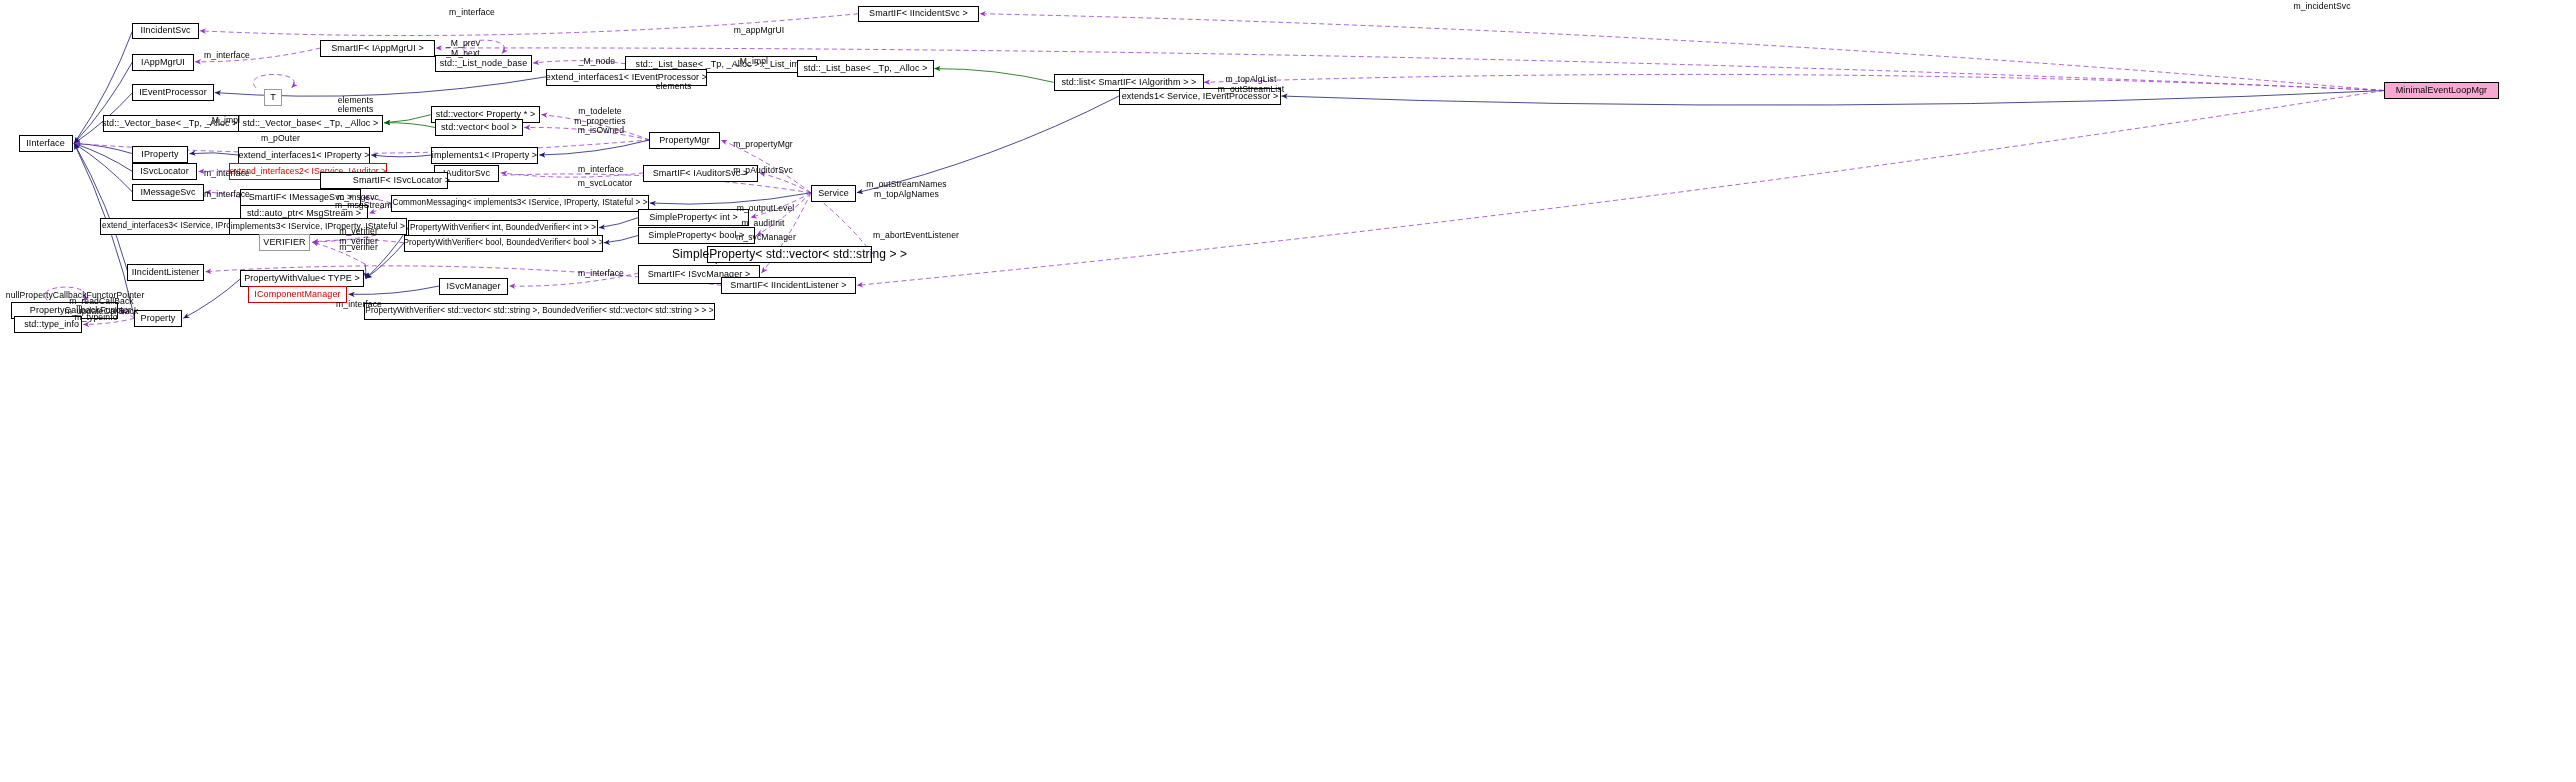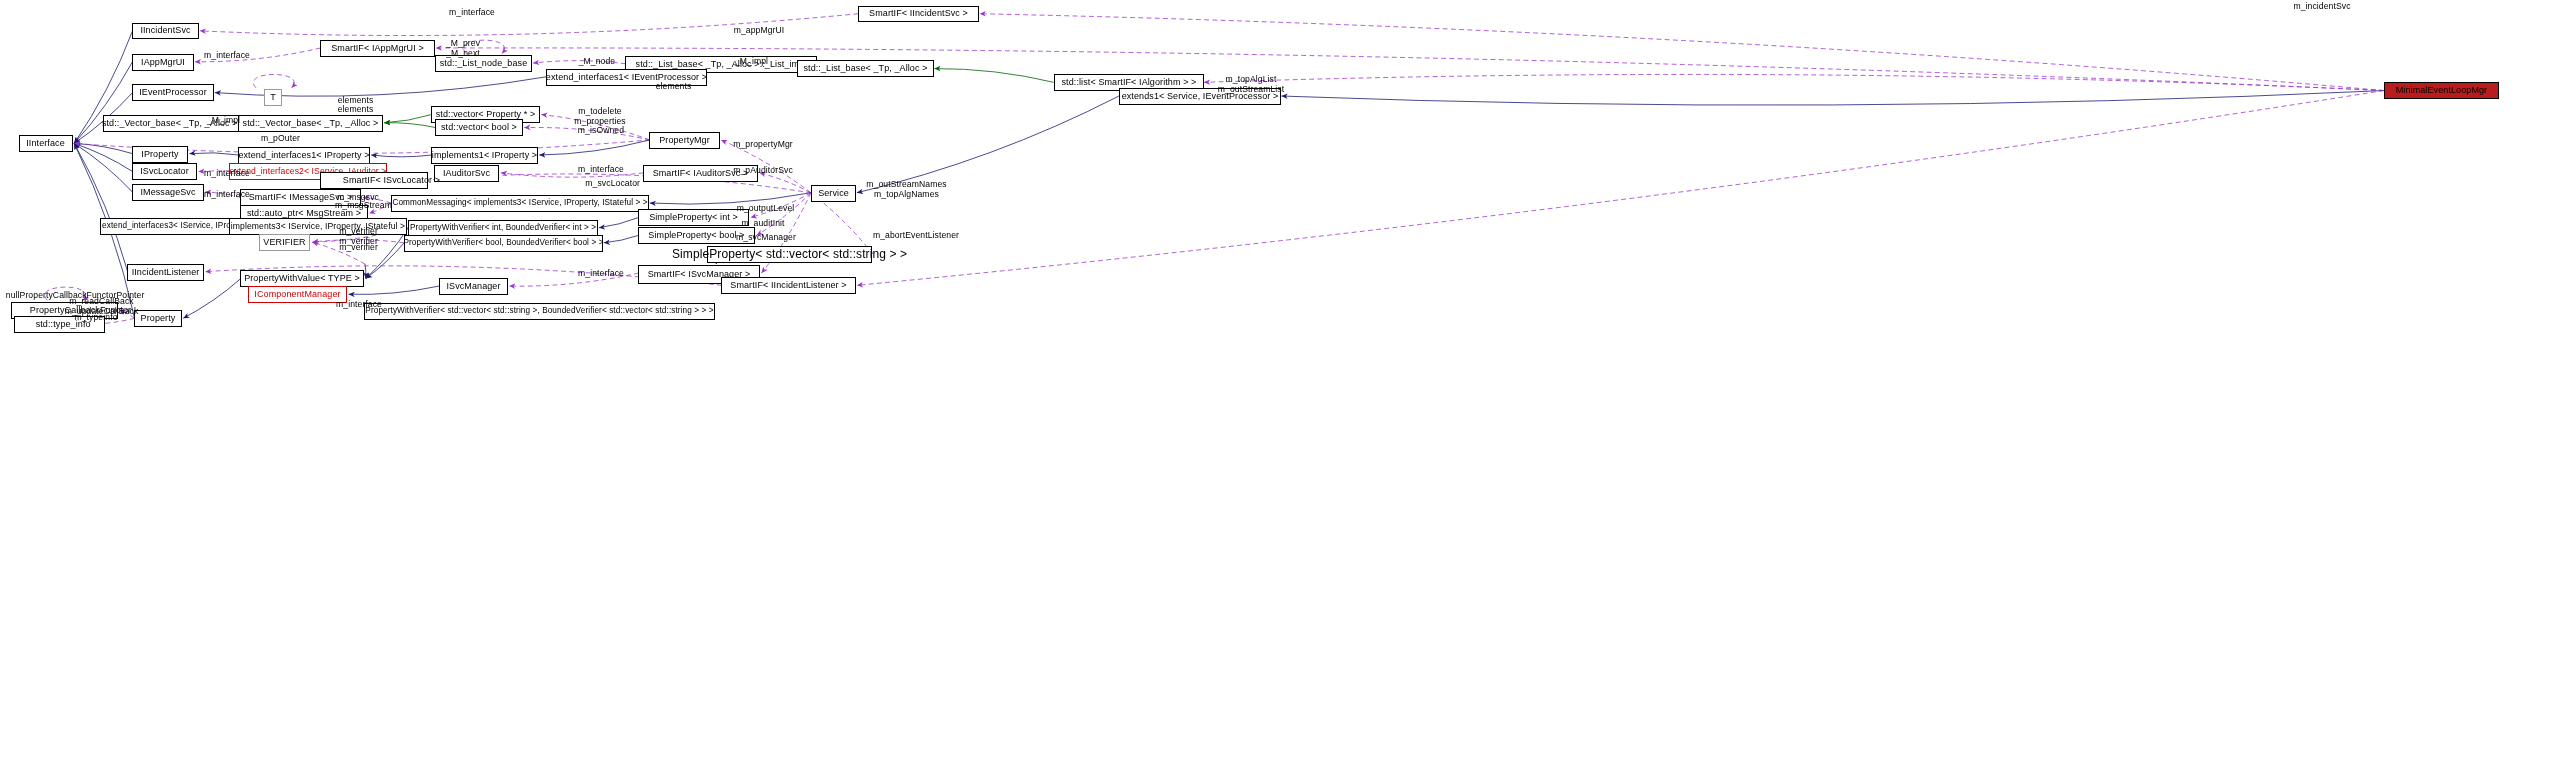--- a/index.html
+++ b/index.html
@@ -32,21 +32,21 @@
     font-size: 9px;
     line-height: 1;
     white-space: nowrap;
     display: flex;
     align-items: center;
     justify-content: center;
     padding: 0 4.1px;
     letter-spacing: 0.1px;
   }
   .node.highlight {
-    background: #b91c1c;
+    background: #f9a8d4;
     border: 0.7px solid #000000;
   }
   .node.redborder {
     border: 0.7px solid #d00000;
     color: #d00000;
   }
   .node.grayborder {
     border: 0.7px solid #999999;
     color: #000000;
   }
@@ -160,21 +160,21 @@
     <div class="node" style="left: 435px; top: 119px; width: 88px; height: 16.5px;">std::vector&lt; bool &gt;</div>
     <div class="node" style="left: 649px; top: 132px; width: 71px; height: 16.5px;">PropertyMgr</div>
     <div class="node" style="left: 18.5px; top: 135px; width: 54px; height: 16.5px;">IInterface</div>
     <div class="node" style="left: 132px; top: 146px; width: 56px; height: 16.5px;">IProperty</div>
     <div class="node" style="left: 238px; top: 147px; width: 132px; height: 16.5px;">extend_interfaces1&lt; IProperty &gt;</div>
     <div class="node" style="left: 431px; top: 147px; width: 107px; height: 16.5px;">implements1&lt; IProperty &gt;</div>
     <div class="node" style="left: 132px; top: 163px; width: 65px; height: 16.5px;">ISvcLocator</div>
     <div class="node redborder" style="left: 229px; top: 163px; width: 158px; height: 16.5px; font-size: 8.6px;">extend_interfaces2&lt; IService, IAuditor &gt;</div>
     <div class="node" style="left: 434px; top: 165px; width: 65px; height: 16.5px;">IAuditorSvc</div>
     <div class="node" style="left: 643px; top: 165px; width: 115px; height: 16.5px;">SmartIF&lt; IAuditorSvc &gt;</div>
-    <div class="node" style="left: 320px; top: 172px; width: 108px; height: 16.5px; padding-left: 39px;">SmartIF&lt; ISvcLocator &gt;</div>
+    <div class="node" style="left: 320px; top: 172px; width: 128px; height: 16.5px; padding-left: 39px;">SmartIF&lt; ISvcLocator &gt;</div>
     <div class="node" style="left: 811px; top: 185px; width: 45px; height: 16.5px;">Service</div>
     <div class="node" style="left: 132px; top: 184px; width: 72px; height: 16.5px;">IMessageSvc</div>
     <div class="node" style="left: 240px; top: 189px; width: 121px; height: 16.5px;">SmartIF&lt; IMessageSvc &gt;</div>
     <div class="node" style="left: 391px; top: 195px; width: 258px; height: 16.5px; font-size: 8.2px;">CommonMessaging&lt; implements3&lt; IService, IProperty, IStateful &gt; &gt;</div>
     <div class="node" style="left: 240px; top: 205px; width: 128px; height: 16.5px;">std::auto_ptr&lt; MsgStream &gt;</div>
     <div class="node" style="left: 638px; top: 209px; width: 111px; height: 16.5px;">SimpleProperty&lt; int &gt;</div>
     <div class="node" style="left: 100px; top: 218px; width: 194px; height: 16.5px; font-size: 8.2px;">extend_interfaces3&lt; IService, IProperty, IStateful &gt;</div>
     <div class="node" style="left: 229px; top: 218px; width: 178px; height: 16.5px; font-size: 8.6px;">implements3&lt; IService, IProperty, IStateful &gt;</div>
     <div class="node" style="left: 408px; top: 220px; width: 190px; height: 16px; font-size: 8.2px;">PropertyWithVerifier&lt; int, BoundedVerifier&lt; int &gt; &gt;</div>
     <div class="node" style="left: 638px; top: 227px; width: 117px; height: 16.5px;">SimpleProperty&lt; bool &gt;</div>
@@ -183,21 +183,21 @@
     <div class="node" style="left: 707px; top: 246px; width: 165px; height: 16.5px; font-size: 12px;">SimpleProperty&lt; std::vector&lt; std::string &gt; &gt;</div>
     <div class="node" style="left: 364px; top: 256px; width: 351px; height: 16.5px; font-size: 8.2px; margin-top: 47px;">PropertyWithVerifier&lt; std::vector&lt; std::string &gt;, BoundedVerifier&lt; std::vector&lt; std::string &gt; &gt; &gt;</div>
     <div class="node" style="left: 638px; top: 265px; width: 122px; height: 19px;">SmartIF&lt; ISvcManager &gt;</div>
     <div class="node" style="left: 127px; top: 264px; width: 77px; height: 16.5px;">IIncidentListener</div>
     <div class="node" style="left: 240px; top: 270px; width: 124px; height: 16.5px;">PropertyWithValue&lt; TYPE &gt;</div>
     <div class="node" style="left: 439px; top: 278px; width: 69px; height: 16.5px;">ISvcManager</div>
     <div class="node" style="left: 721px; top: 277px; width: 135px; height: 16.5px;">SmartIF&lt; IIncidentListener &gt;</div>
     <div class="node redborder" style="left: 248px; top: 286px; width: 99px; height: 16.5px;">IComponentManager</div>
     <div class="node" style="left: 11px; top: 302px; width: 107px; height: 16.5px; padding-left: 36px;">PropertyCallbackFunctor</div>
     <div class="node" style="left: 134px; top: 310px; width: 48px; height: 16.5px;">Property</div>
-    <div class="node" style="left: 13.7px; top: 316px; width: 91px; height: 16.5px; padding-left: 12px;">std::type_info</div>
+    <div class="node" style="left: 13.7px; top: 316px; width: 68px; height: 16.5px; padding-left: 12px;">std::type_info</div>
     <div class="edge-label" style="left: 441px; top: 6.9px; width: 62px;">m_interface</div>
     <div class="edge-label" style="left: 2286px; top: 1.4px; width: 72px;">m_incidentSvc</div>
     <div class="edge-label" style="left: 728px; top: 25.4px; width: 62px;">m_appMgrUI</div>
     <div class="edge-label" style="left: 439px; top: 38px; width: 48px;">_M_prev
 _M_next</div>
     <div class="edge-label" style="left: 196px; top: 50px; width: 62px;">m_interface</div>
     <div class="edge-label" style="left: 573px; top: 56px; width: 48px;">_M_node</div>
     <div class="edge-label" style="left: 730px; top: 56px; width: 43px;">_M_impl</div>
     <div class="edge-label" style="left: 1209px; top: 74px; width: 84px;">m_topAlgList
 m_outStreamList</div>
@@ -206,21 +206,21 @@
     <div class="edge-label" style="left: 332px; top: 104px; width: 47px;">elements</div>
     <div class="edge-label" style="left: 570px; top: 106px; width: 60px;">m_todelete
 m_properties</div>
     <div class="edge-label" style="left: 202px; top: 115px; width: 43px;">_M_impl</div>
     <div class="edge-label" style="left: 571px; top: 125px; width: 60px;">m_isOwned</div>
     <div class="edge-label" style="left: 255px; top: 133px; width: 51px;">m_pOuter</div>
     <div class="edge-label" style="left: 725px; top: 139px; width: 76px;">m_propertyMgr</div>
     <div class="edge-label" style="left: 196px; top: 168px; width: 62px;">m_interface</div>
     <div class="edge-label" style="left: 570px; top: 164px; width: 62px;">m_interface</div>
     <div class="edge-label" style="left: 726px; top: 165px; width: 74px;">m_pAuditorSvc</div>
-    <div class="edge-label" style="left: 570px; top: 178px; width: 70px; text-align: right;">m_svcLocator</div>
+    <div class="edge-label" style="left: 570px; top: 178px; width: 70px;">m_svcLocator</div>
     <div class="edge-label" style="left: 860px; top: 179px; width: 93px;">m_outStreamNames
 m_topAlgNames</div>
     <div class="edge-label" style="left: 196px; top: 189px; width: 62px;">m_interface</div>
     <div class="edge-label" style="left: 331px; top: 192px; width: 54px;">m_msgsvc</div>
     <div class="edge-label" style="left: 329px; top: 200px; width: 69px;">m_msgStream</div>
     <div class="edge-label" style="left: 729px; top: 203px; width: 73px;">m_outputLevel</div>
     <div class="edge-label" style="left: 331px; top: 226px; width: 55px;">m_verifier</div>
     <div class="edge-label" style="left: 733px; top: 218px; width: 60px;">m_auditInit</div>
     <div class="edge-label" style="left: 331px; top: 236px; width: 55px;">m_verifier</div>
     <div class="edge-label" style="left: 728px; top: 232px; width: 76px;">m_svcManager</div>

